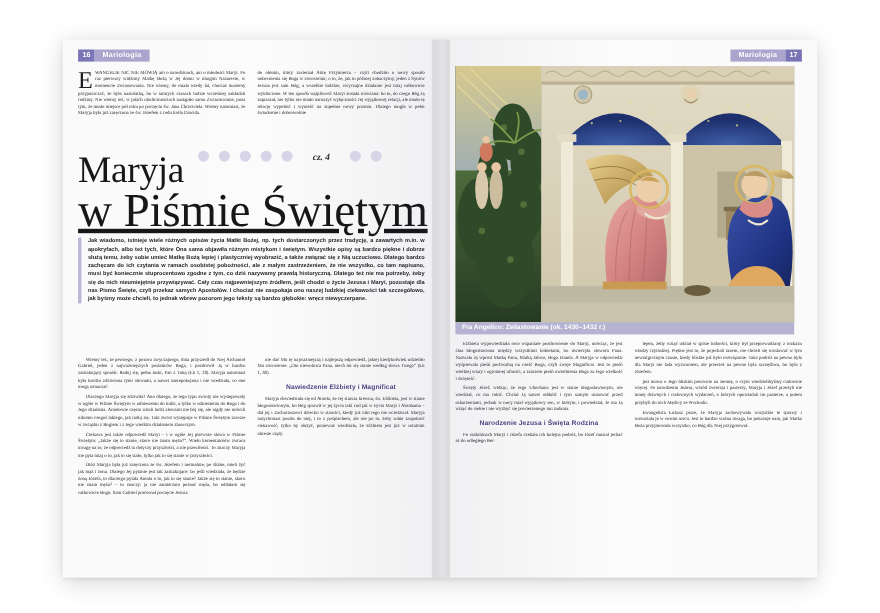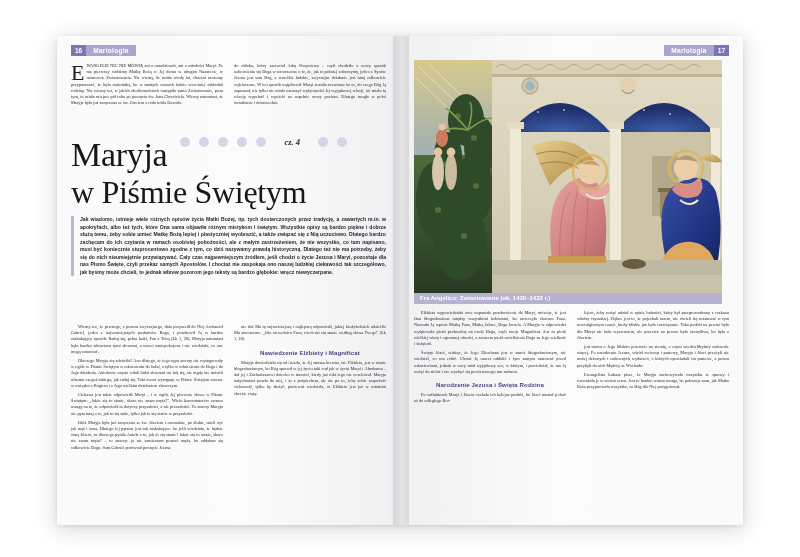--- a/index.html
+++ b/index.html
@@ -57,22 +57,22 @@
     font-size:34px;line-height:36px;color:#171719;letter-spacing:-.3px;
     font-family:"Liberation Serif",serif;white-space:nowrap;
   }
   .dots{display:flex;align-items:center;gap:9px;margin-left:13px;}
   .dot{width:10px;height:10px;border-radius:50%;background:#d6d4e6;flex:none;}
   .cz{
     font-family:"Liberation Serif",serif;font-style:italic;font-weight:bold;
     font-size:8.5px;color:#2a2a2e;margin:0 9px;white-space:nowrap;
   }
   .title-l2{
-    font-size:32px;line-height:38px;color:#171719;letter-spacing:-.3px;
-    font-family:"Liberation Serif",serif;white-space:nowrap;margin-top:-4px;
+    font-size:43px;line-height:38px;color:#171719;letter-spacing:-.3px;
+    font-family:"Liberation Serif",serif;white-space:nowrap;margin-top:-4px;text-decoration:underline;
   }
 
   
   .lead{
     position:absolute;top:180px;left:14px;width:315px;
     display:flex;gap:6px;
   }
   .lead-bar{width:3px;background:#b9b5d6;flex:none;border-radius:1px;}
   .lead-txt{
     font-family:"Liberation Sans",sans-serif;font-weight:bold;

